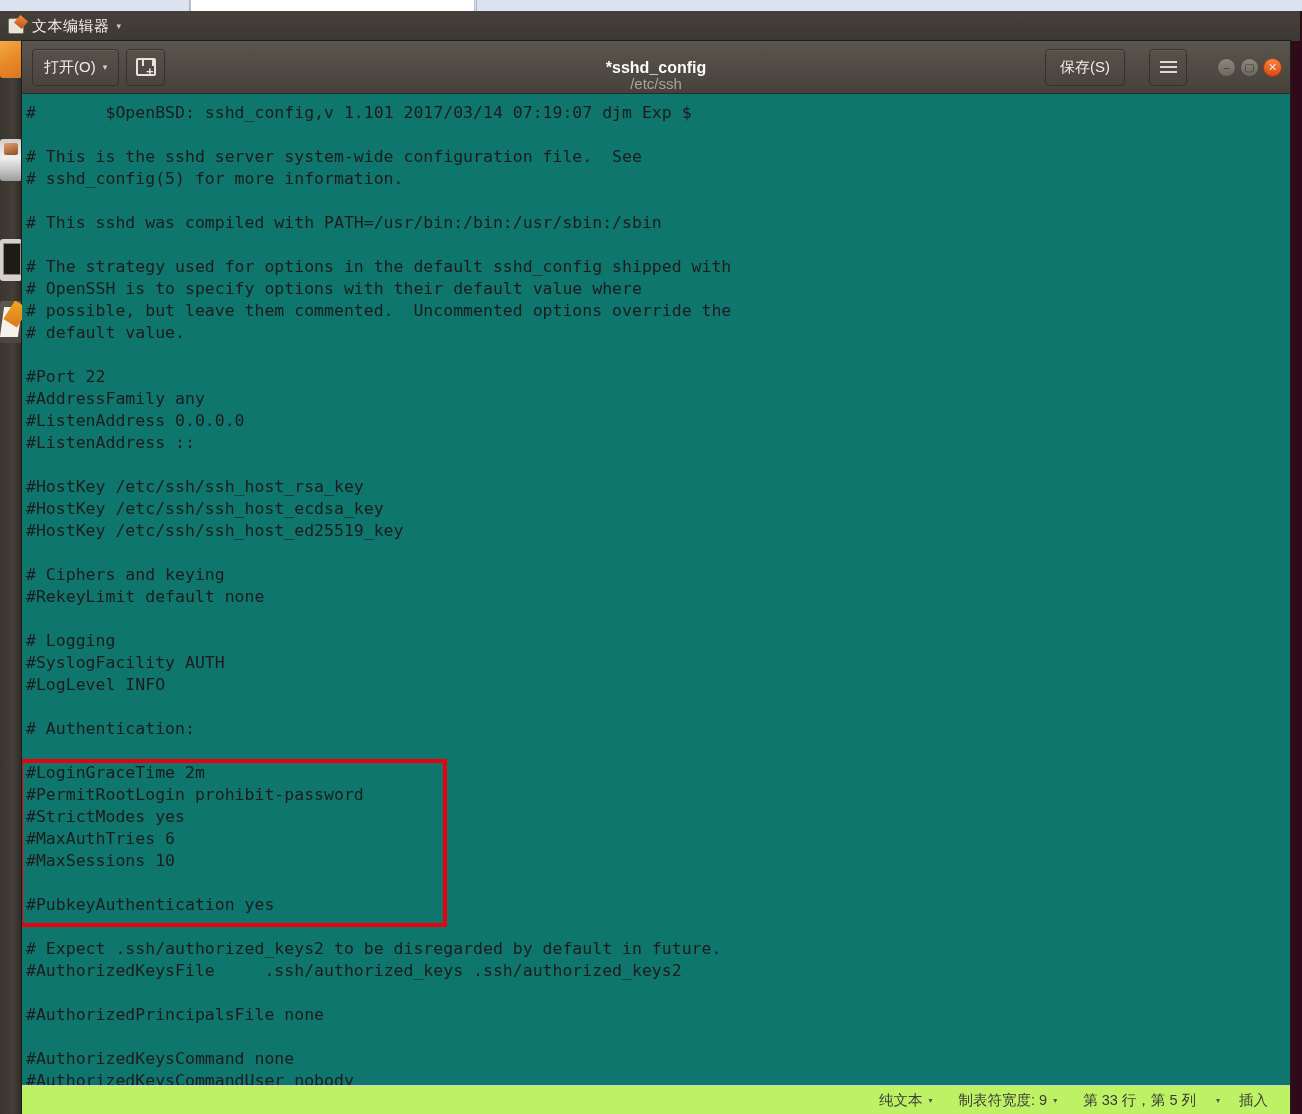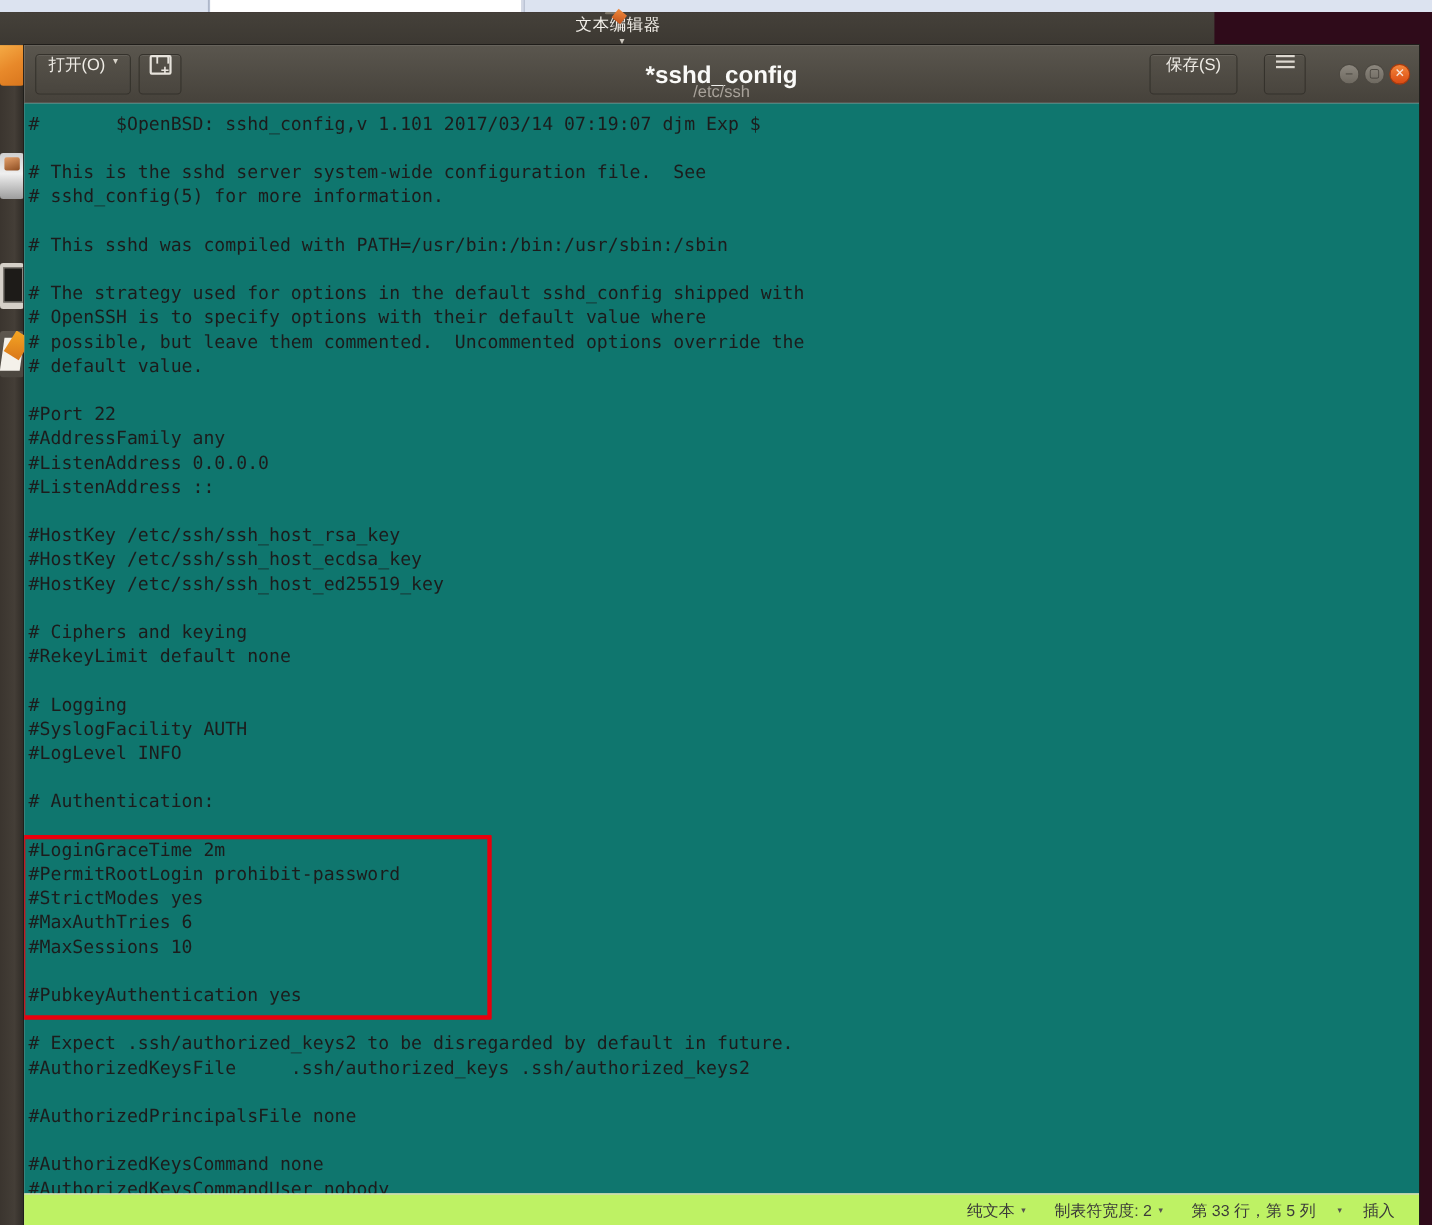--- a/index.html
+++ b/index.html
@@ -48,23 +48,23 @@
   .li-term:after{ content:""; position:absolute; left:3px; top:4px; width:16px; height:30px;
                   background:#1d1b18; border:1px solid #8e8a82; }
   .li-text{ top:290px; background:linear-gradient(180deg,#5d574f,#4b463f); }
   .li-text:after{ content:""; position:absolute; left:2px; top:6px; width:18px; height:30px;
                   background:#f4f1ea; transform:skewX(-8deg); }
   .li-text:before{ content:""; position:absolute; left:8px; top:2px; width:16px; height:22px;
                   background:linear-gradient(150deg,#f5a623,#d9771b); transform:rotate(32deg); z-index:2; }
 
   
   .panel{
-    position:absolute; left:0; top:11px; width:1104px; height:30px;
+    position:absolute; left:0; top:11px; width:1300px; height:30px;
     background:linear-gradient(to bottom,#45413a 0%,#3c3832 100%);
-    display:flex; align-items:center; padding-left:20px;flex-direction:column;
+    display:flex; align-items:center; padding-left:8px;
   }
   .panel .app-icon{
     width:16px; height:16px; margin-right:8px; position:relative;
     background:#e8e4dc; border-radius:2px; border:1px solid #7b7468;
   }
   .panel .app-icon:after{
     content:""; position:absolute; left:7px; top:-2px; width:10px; height:10px;
     background:linear-gradient(150deg,#f08a3c,#c4521a); transform:rotate(40deg);
   }
   .panel .app-name{ color:#f2efe9; font-size:15px; letter-spacing:.5px; }
@@ -80,21 +80,21 @@
   .headerbar{
     position:relative; height:53px; width:100%;
     background:linear-gradient(to bottom,#5a564e 0%,#46423b 100%);
     border-bottom:1px solid #2e2b26;
     display:flex; align-items:center;
   }
   .hb-left{ display:flex; align-items:center; gap:7px; padding-left:10px; }
   .hb-right{ display:flex; align-items:center; gap:24px; margin-left:auto; padding-right:8px; }
 
   .btn{
-    height:37px; display:flex; justify-content:center;
+    height:37px; display:flex; align-items:center; justify-content:center;
     background:linear-gradient(to bottom,#56524a,#49453e);
     border:1px solid #35322c; border-radius:4px;
     color:#efece6; font-size:15px; cursor:default;
     box-shadow:inset 0 1px 0 rgba(255,255,255,.08);
   }
   .btn-open{ padding:0 11px; gap:7px; }
   .btn-icon{ width:39px; }
   .btn-save{ padding:0 14px; }
   .btn-menu{ width:38px; }
   .caret{ font-size:9px; color:#d9d4cb; }
@@ -112,21 +112,21 @@
     font-size:13px; line-height:13px; color:#e7e3dc; font-weight:bold;
   }
   .burger{ width:17px; display:flex; flex-direction:column; gap:3px; }
   .burger i{ display:block; height:2px; background:#ddd8d0; }
 
   .title-wrap{
     position:absolute; left:0; right:0; top:0; height:53px;
     display:flex; flex-direction:column; align-items:center; justify-content:center;
     pointer-events:none;
   }
-  .title{ color:#fafaf8; font-size:22px; font-weight:bold; line-height:19px;margin-top:12px; }
+  .title{ color:#fafaf8; font-size:16px; font-weight:bold; line-height:19px;margin-top:12px; }
   .subtitle{ color:#a8a29a; font-size:15px; line-height:13px; }
 
   .wincontrols{ display:flex; align-items:center; gap:4px; margin-left:6px; }
   .wc{
     width:19px; height:19px; border-radius:50%;
     background:linear-gradient(to bottom,#8c877e,#6e6960);
     border:1px solid #4d4942; position:relative;
   }
   .wc.close{ background:linear-gradient(to bottom,#f4873c,#da4a12); border-color:#a93a0d; }
   .wc span{ position:absolute; inset:0; display:flex; align-items:center; justify-content:center;
@@ -282,21 +282,21 @@
 #AuthorizedKeysCommandUser nobody</div>
       <div class="redbox"></div>
     </div>
 
     <div class="statusbar">
       <div class="sb-item">
         <span>纯文本</span>
         <span class="sb-caret">▾</span>
       </div>
       <div class="sb-item">
-        <span>制表符宽度: 2</span>
+        <span>制表符宽度: 9</span>
         <span class="sb-caret">▾</span>
       </div>
       <div class="sb-item">
         <span>第 33 行，第 5 列</span>
         <span class="sb-caret" style="margin-left:14px;">▾</span>
       </div>
       <div class="sb-item sb-plain">
         <span>插入</span>
       </div>
     </div>

